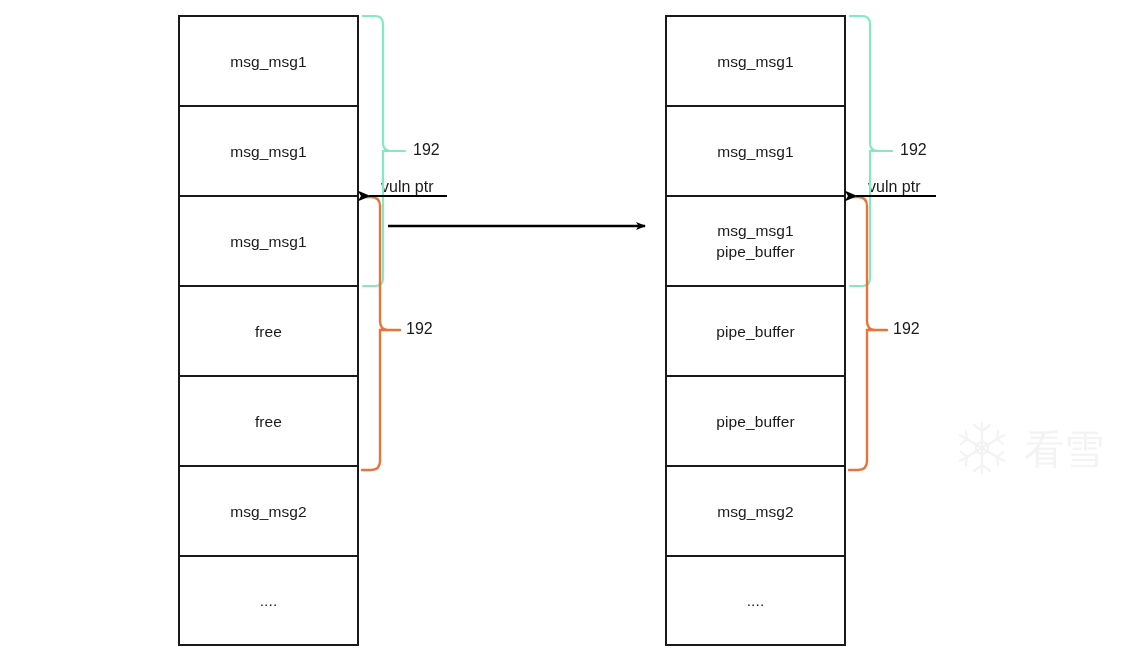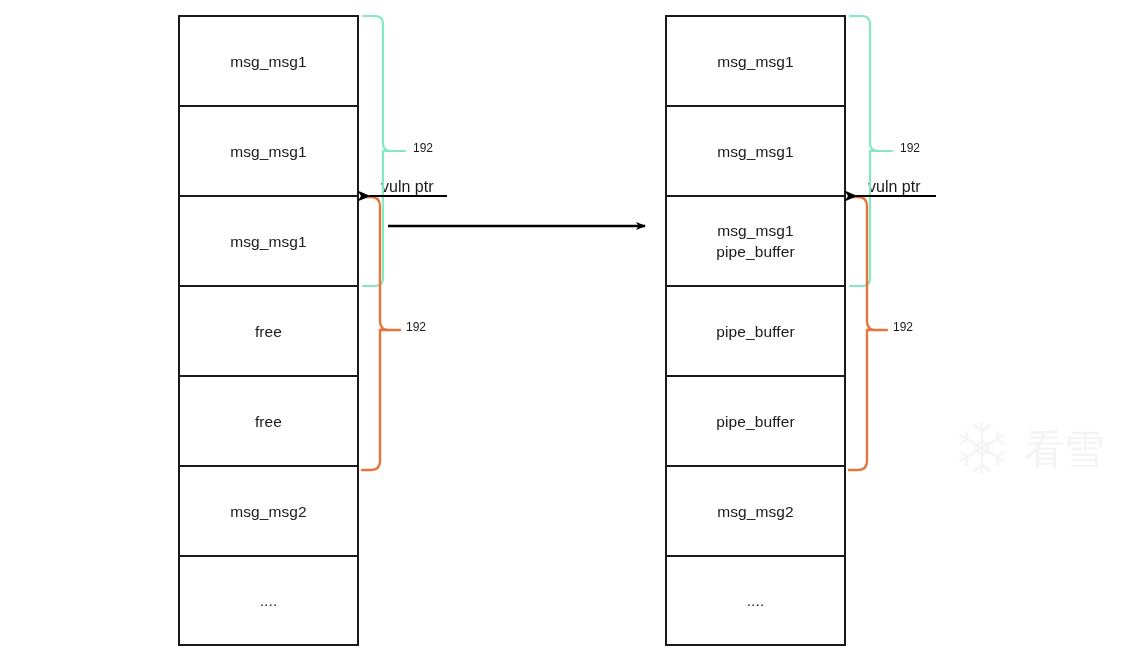--- a/index.html
+++ b/index.html
@@ -37,21 +37,21 @@
     color: #1a1a1a;
     font-size: 15.5px;
     line-height: 21px;
     text-align: center;
     letter-spacing: 0.1px;
   }
   .mem-row.last { border-bottom: none; }
   .mem-row .line { display: block; }
   .brace-label {
     position: absolute;
-    font-size: 12px;
+    font-size: 16px;
     color: #1a1a1a;
     white-space: nowrap;
   }
   .ptr-label {
     position: absolute;
     font-size: 16px;
     color: #1a1a1a;
     white-space: nowrap;
     margin-top: 6px;
   }

